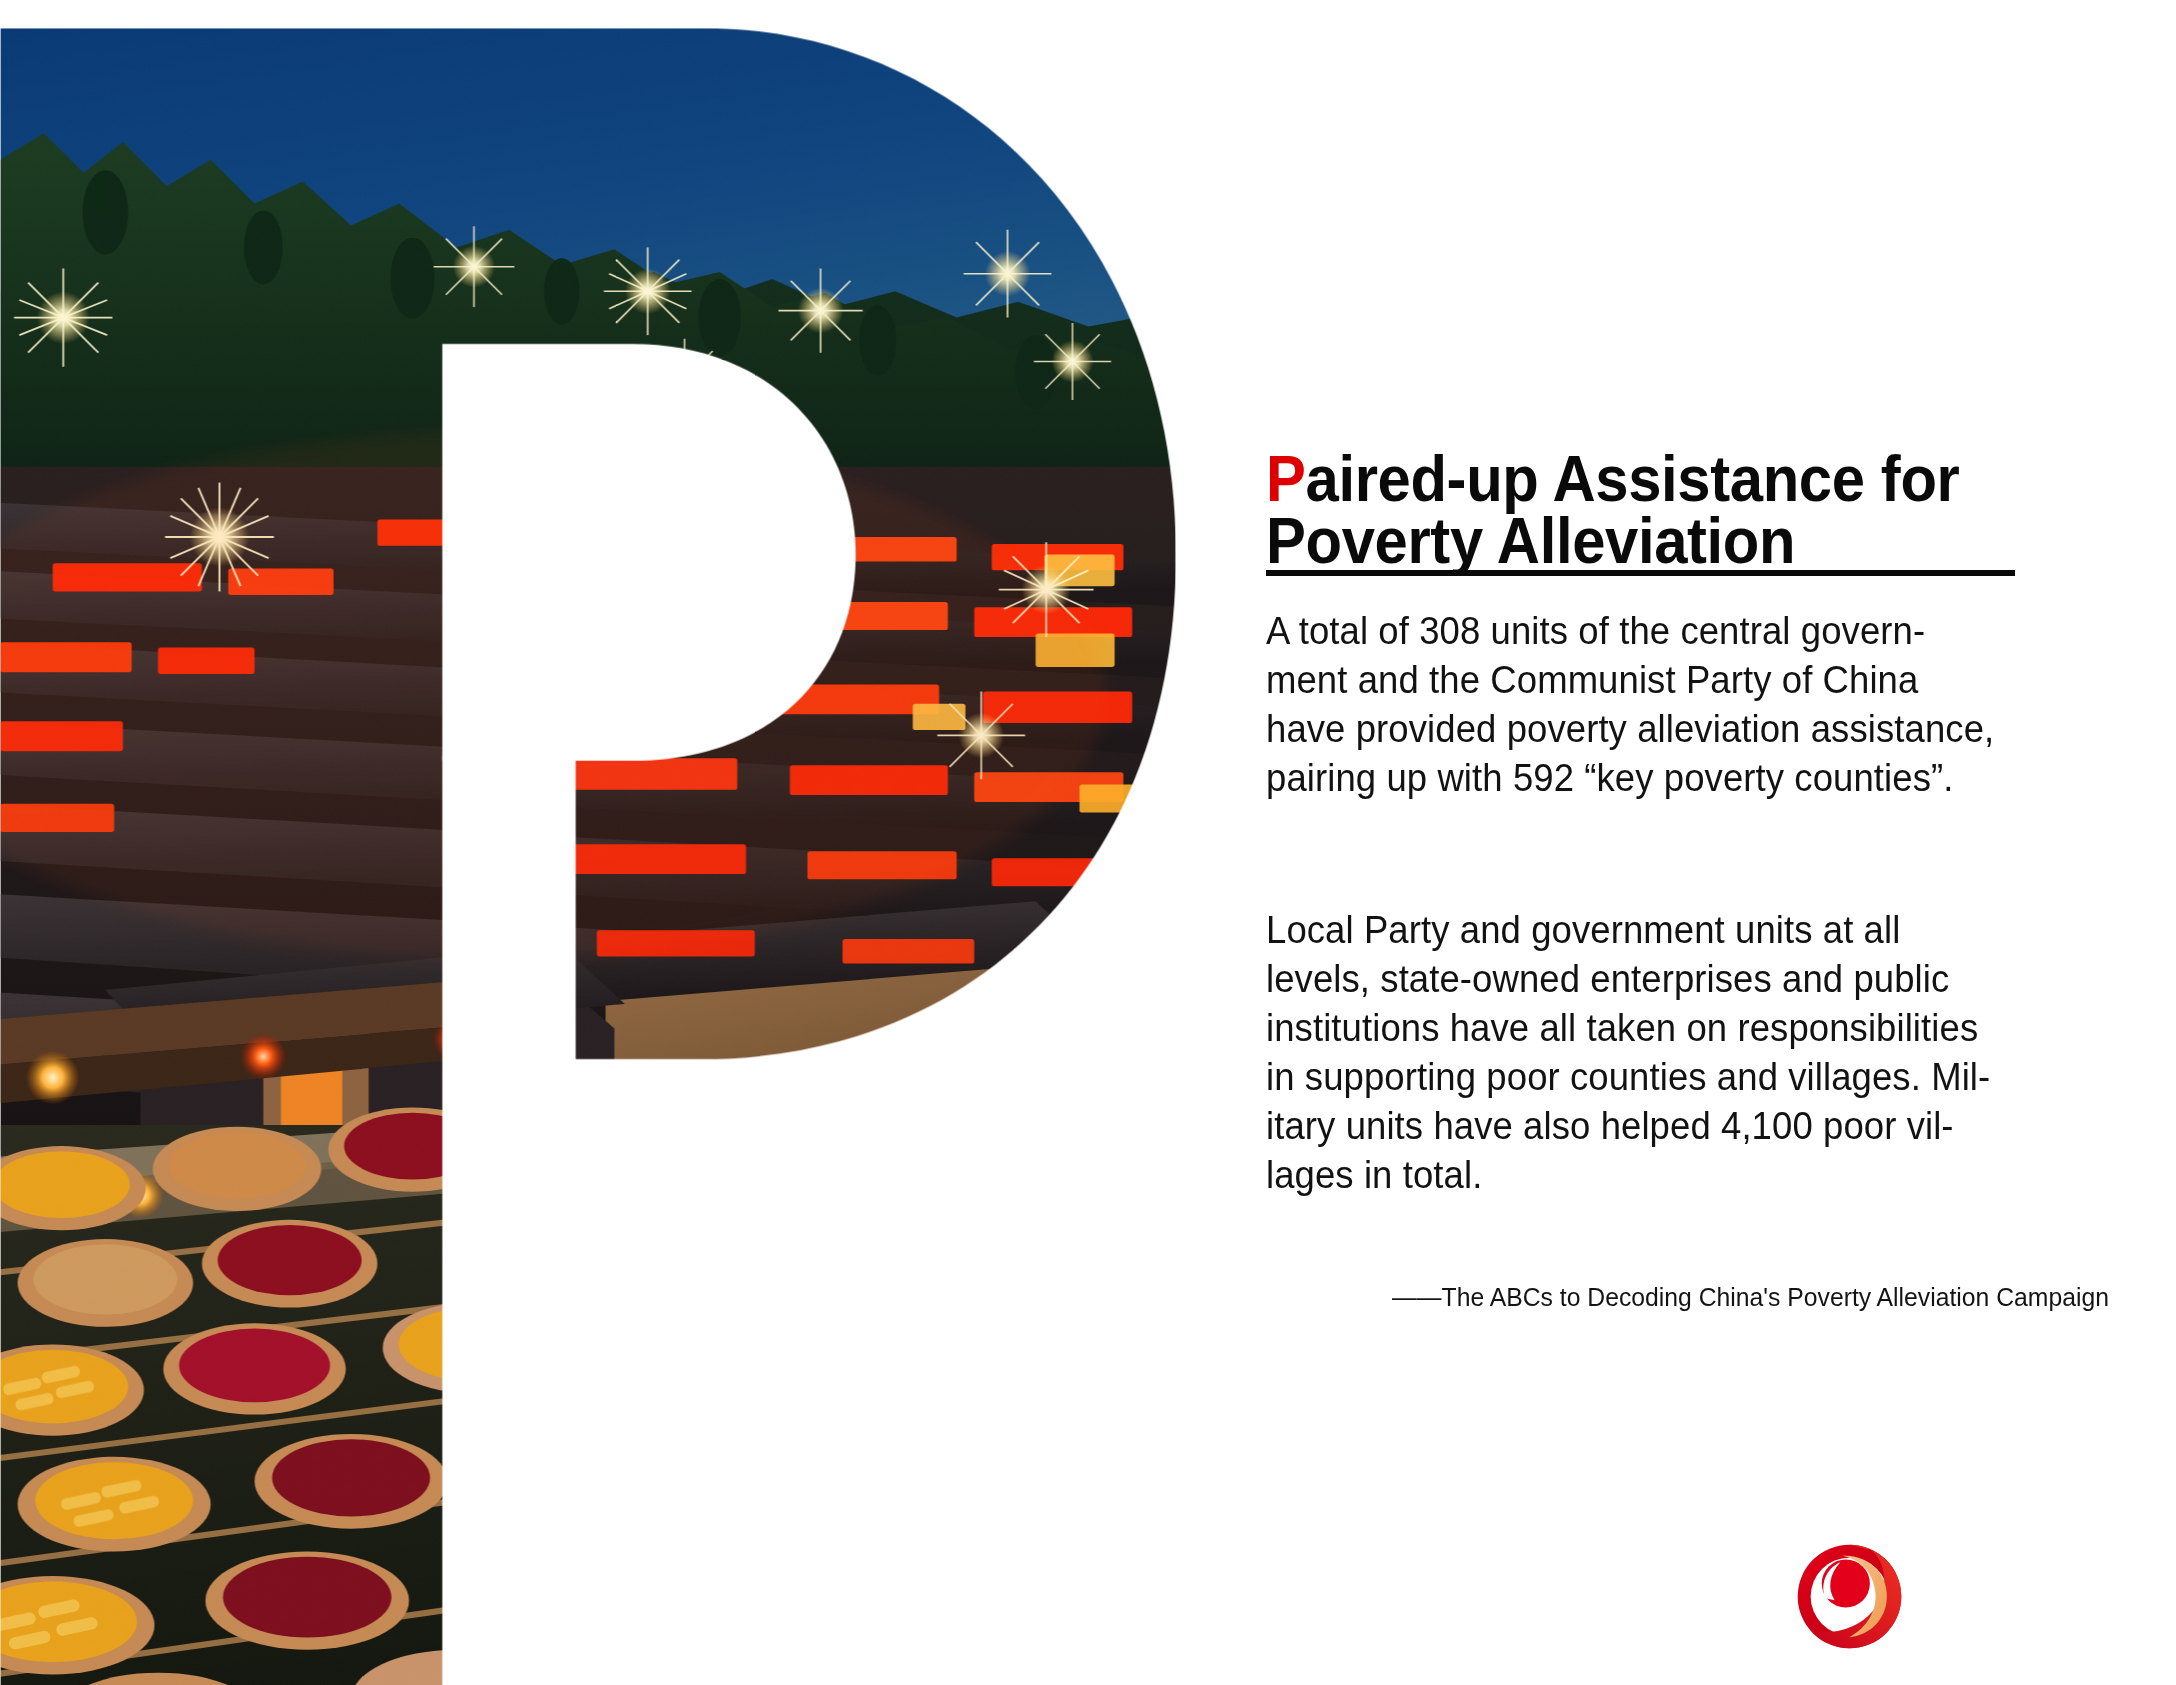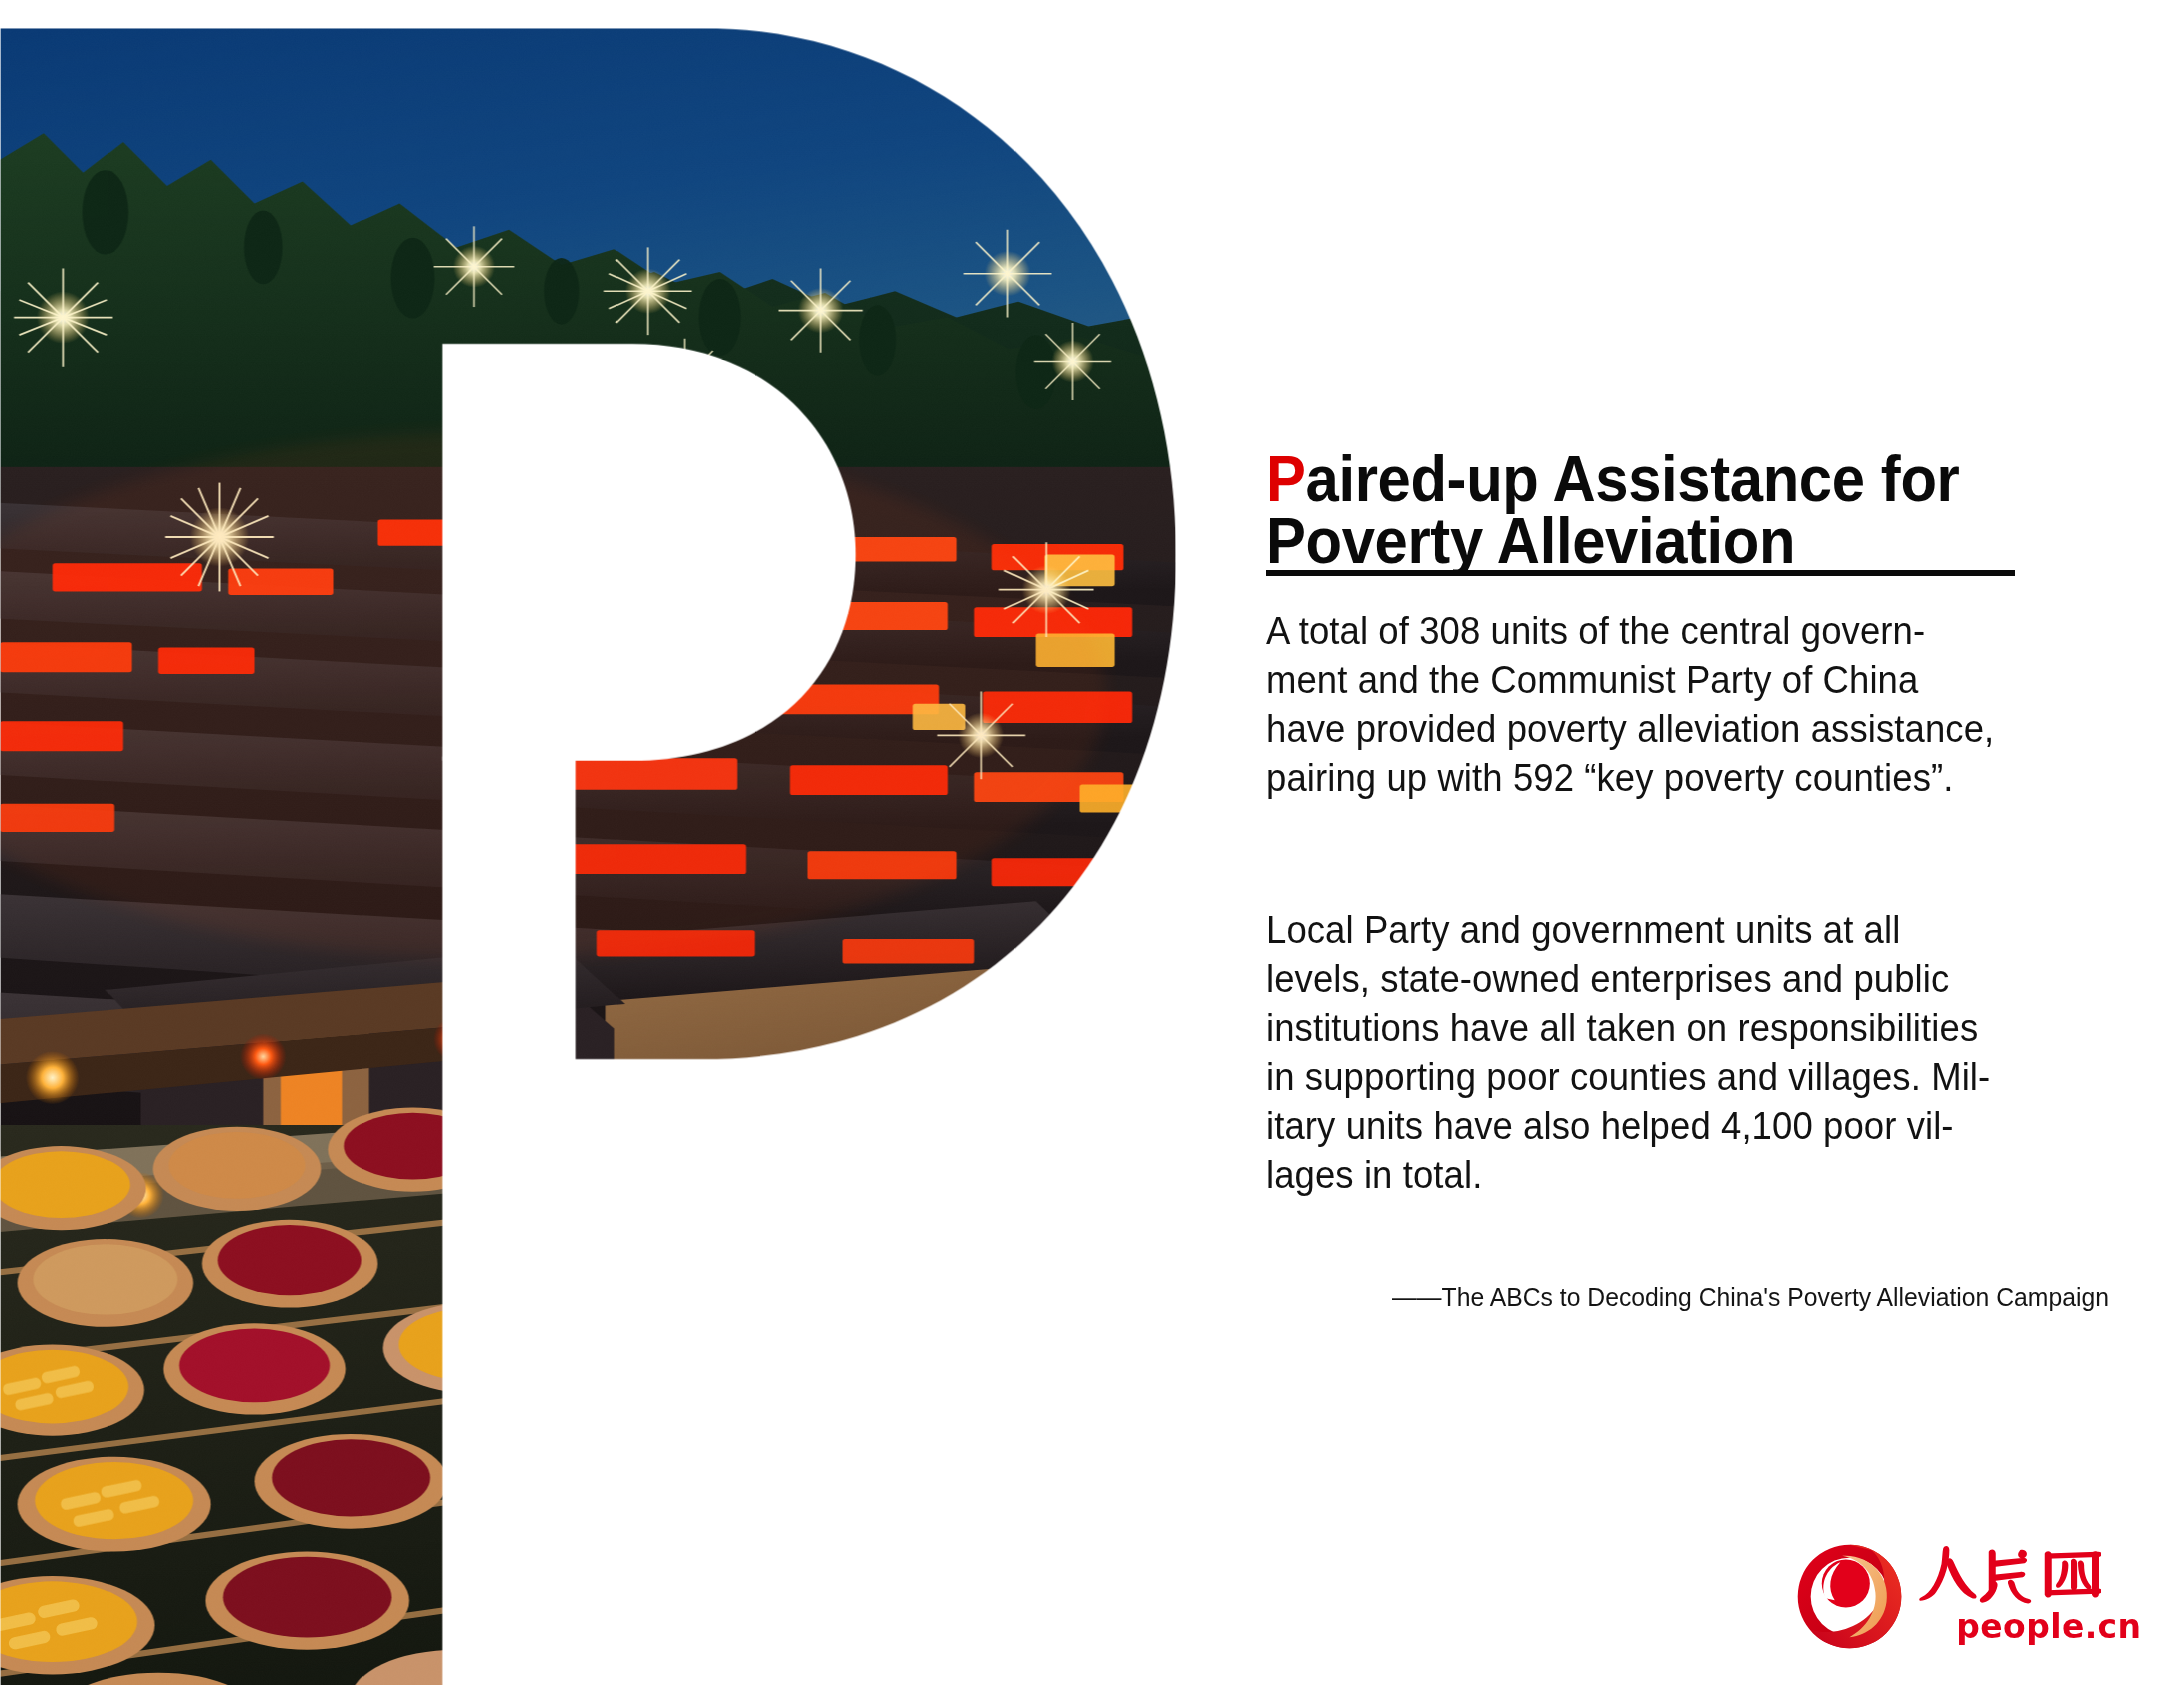--- a/index.html
+++ b/index.html
@@ -645,48 +645,16 @@
       <path d="M60,4 A56,56 0 0,1 60,116 A56,56 0 0,1 18,96
                C44,104 78,92 92,66 C102,46 98,22 84,10 Z" fill="url(#lgRedB)"></path>
 
       <path d="M52,16 C82,14 104,38 100,66 C97,88 80,102 60,104
                C78,94 90,76 88,56 C86,34 72,20 52,16 Z" fill="url(#lgOrange)"></path>
 
       <circle cx="56" cy="46" r="26" fill="#E2001A"></circle>
 
       <path d="M34,62 C28,48 34,30 50,23 C38,36 36,52 44,64 Z" fill="#ffffff"></path>
     </svg>
-    <div id="logo-text">
-
-      <svg id="logo-cn" viewBox="0 0 210 72">
-        <g fill="#E2001A">
-
-          <path d="M30,6 C32,2 37,3 37,8 C37,22 33,40 22,56 C18,62 10,66 4,66
-                   C2,66 2,63 5,62 C16,57 24,42 28,24 C29,17 29,10 30,6 Z"></path>
-          <path d="M34,20 C36,16 40,17 42,22 C48,36 56,50 66,58 C70,61 68,65 63,63
-                   C50,58 40,42 34,24 Z"></path>
-
-          <path d="M82,10 C84,6 90,7 90,12 L90,20 L120,17 C126,16 128,21 123,23
-                   L90,27 L90,36 L118,33 C124,32 126,37 121,39 L90,43 L90,52
-                   C90,58 84,60 82,55 L82,14 Z"></path>
-          <path d="M86,46 C88,42 93,44 92,49 C90,58 84,66 76,68 C72,69 70,65 74,62
-                   C80,58 84,52 86,46 Z"></path>
-          <path d="M104,44 C106,40 111,42 112,47 C114,56 120,62 128,64
-                   C132,65 131,69 127,69 C116,68 107,58 104,46 Z"></path>
-          <path d="M118,8 C124,6 128,12 124,16 C120,20 114,16 116,11 Z"></path>
-
-          <path d="M146,12 C148,8 154,9 154,14 L154,58 C154,63 148,64 146,59 Z"></path>
-          <path d="M200,12 C202,8 208,9 208,14 L208,58 C208,63 202,64 200,59 Z"></path>
-          <path d="M148,12 L206,10 C212,9 213,15 208,16 L148,18 Z"></path>
-          <path d="M148,54 L206,52 C212,51 213,57 208,58 L148,60 Z"></path>
-          <path d="M166,22 C168,18 173,20 173,25 C173,34 170,44 164,50
-                   C161,53 157,50 160,46 C165,40 166,30 166,22 Z"></path>
-          <path d="M184,22 C186,18 191,20 191,25 C191,34 193,42 198,48
-                   C201,51 198,55 194,52 C187,46 184,33 184,22 Z"></path>
-          <path d="M176,20 C178,16 183,18 183,23 L183,50 C183,55 177,56 176,51 Z"></path>
-        </g>
-      </svg>
-      <span id="logo-latin">people.cn</span>
-    </div>
   </div>
 
 </div>
 
 
 </body></html>

